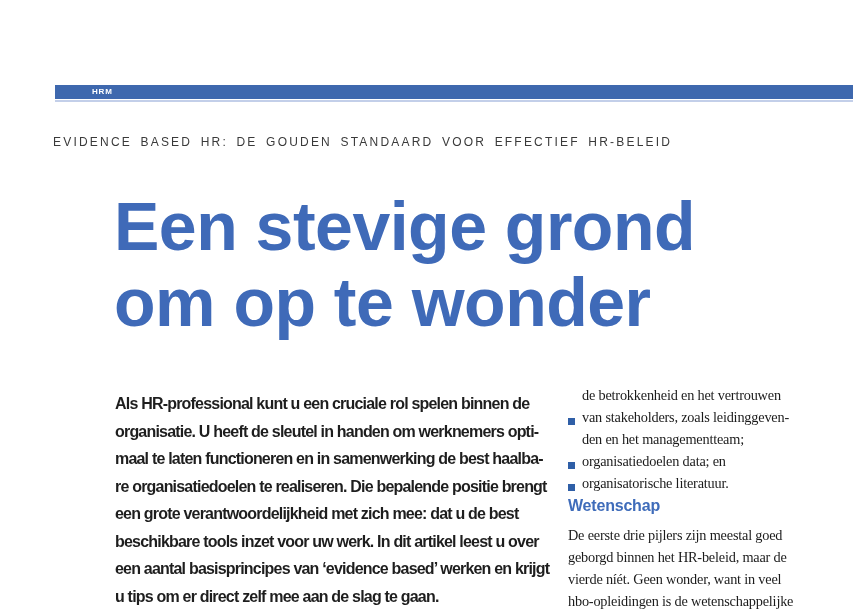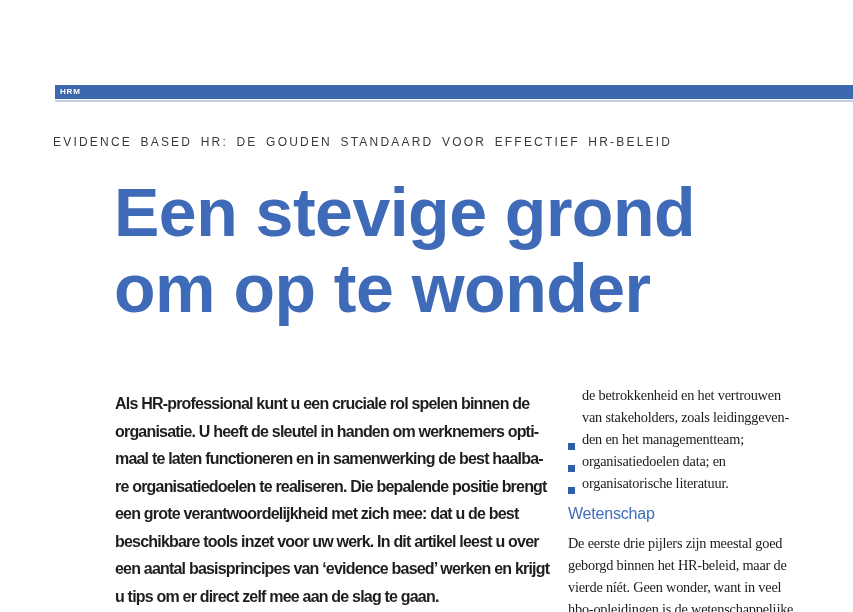--- a/index.html
+++ b/index.html
@@ -28,41 +28,42 @@
     box-shadow: 0 2px 0 #c3cfe9;
   }
   .topbar .section-label {
     display: block;
     padding-left: 5px;
     color: #ffffff;
     font-size: 8px;
     font-weight: bold;
     letter-spacing: 0.8px;
     line-height: 14px;
+    margin-left: 32px;
   }
 
   
   .kicker {
     position: absolute;
     left: 53px;
     top: 135px;
     width: 760px;
     color: #3a3a3a;
     font-size: 12px;
     font-weight: 400;
     letter-spacing: 2.2px;
     word-spacing: 3px;
     white-space: nowrap;
   }
 
   
   .title {
     position: absolute;
     left: 114px;
-    top: 174px;
+    top: 188px;
     color: var(--title-blue, #3f6ab8);
     font-size: 68px;
     font-weight: 700;
     line-height: 76px;
     letter-spacing: -0.5px;
     white-space: nowrap;
   }
 
   
   .intro {
@@ -90,37 +91,37 @@
     letter-spacing: -0.2px;
     line-height: 22px;
   }
   .bullet-list {
     margin: 0;
     padding: 0;
     list-style: none;
   }
   .bullet-item {
     display: flex;
-    align-items: flex-end;
+    align-items: center;
   }
   .bullet-square {
     flex: none;
     width: 7px;
     height: 7px;
     margin: 8px 7px 0 0;
     background: var(--bullet-blue, #2f5fa7);
   }
   .bullet-text {
     white-space: pre;
   }
   .subheading {
-    margin-top: 10px;
+    margin-top: 2px;
     font-family: "Liberation Sans", sans-serif;
     font-size: 16px;
-    font-weight: 400;
+    font-weight: 700;
     color: var(--heading-blue, #3f6cba);
     line-height: 19px;
   }
   .body-par {
     margin-top: 9px;
     white-space: pre;
   }
 </style>
 </head>
 <body>

